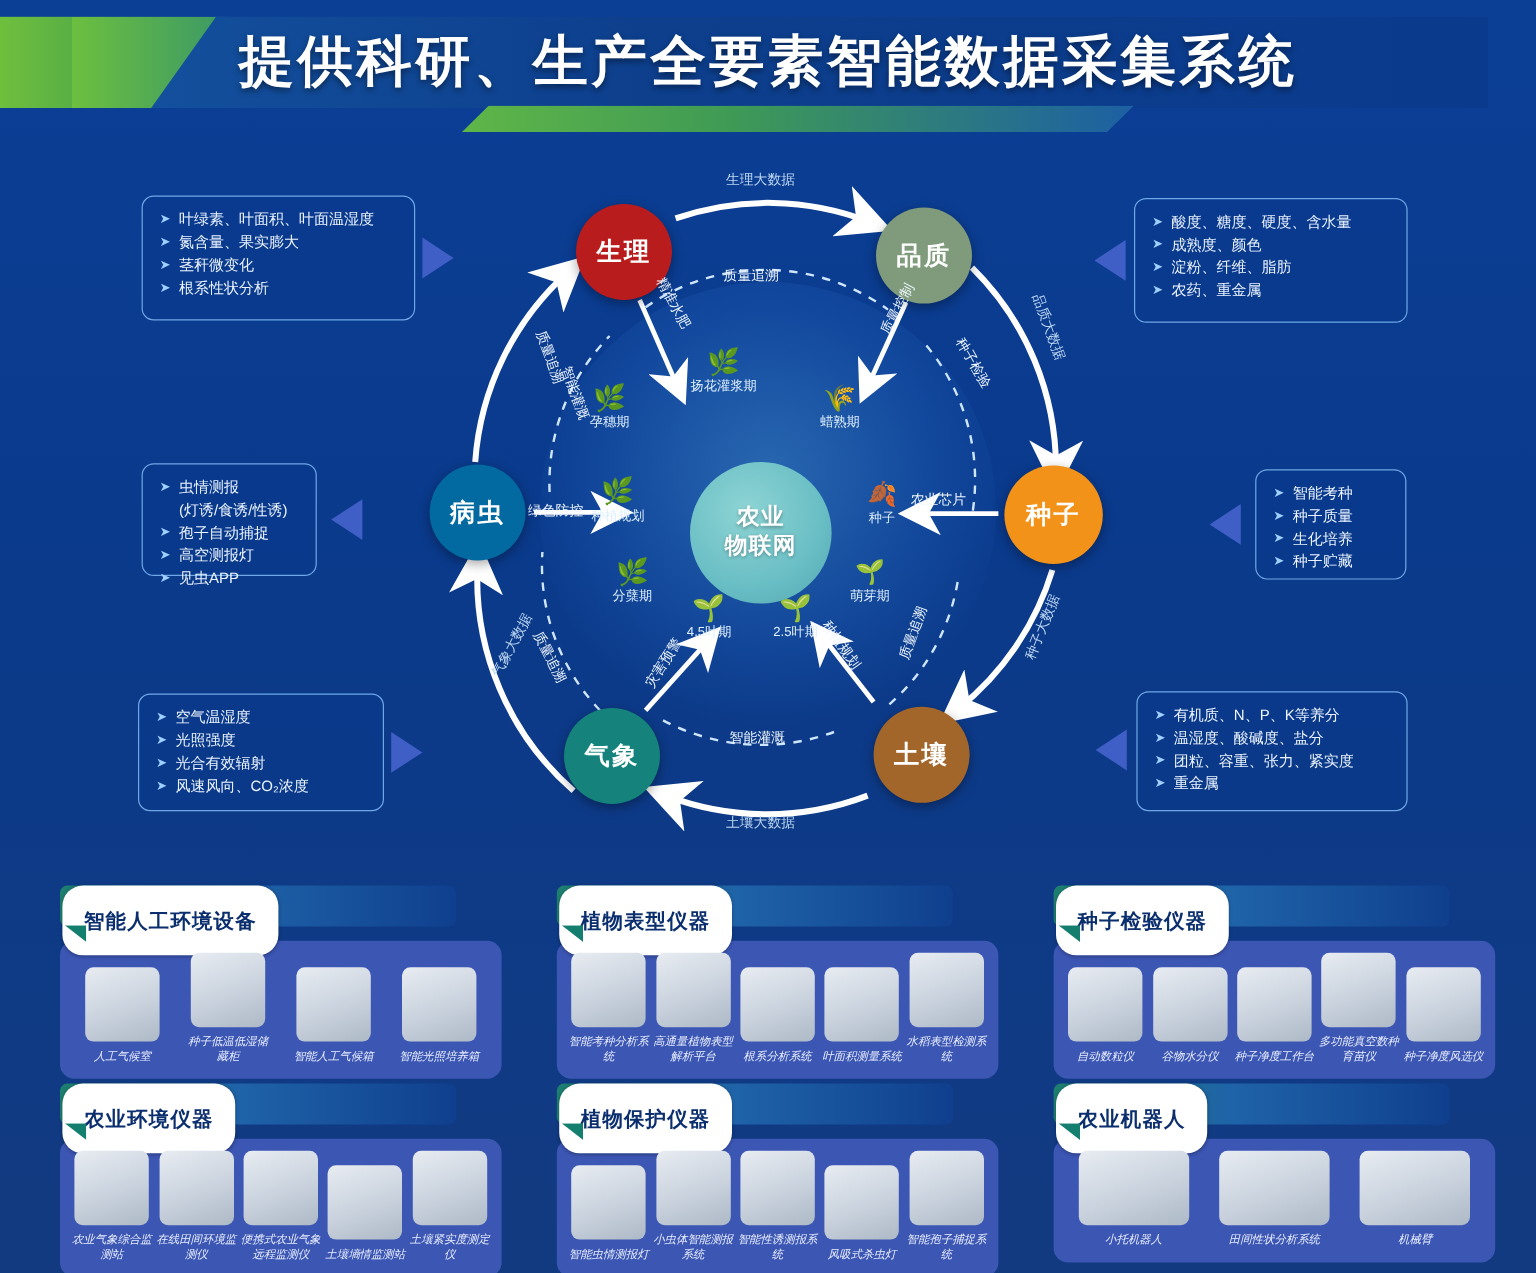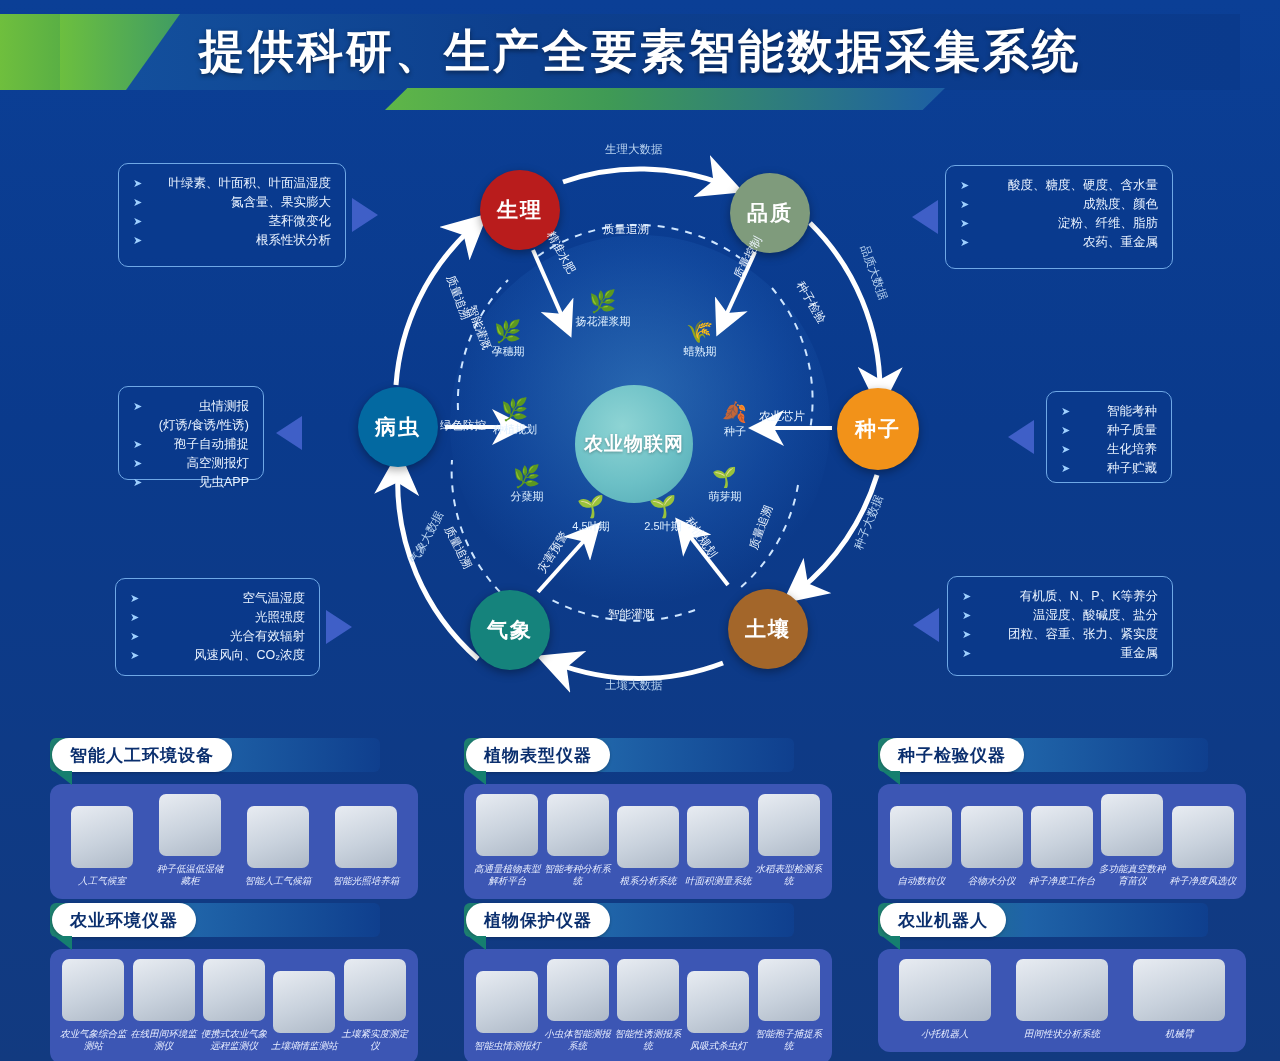--- a/index.html
+++ b/index.html
@@ -24,21 +24,21 @@
       color:#ffffff;font-size:46px;font-weight:bold;letter-spacing:3px;
       text-shadow:0 2px 5px rgba(0,0,0,.45);}
 
   
   .infobox{position:absolute;border:1.5px solid #6fa8e6;border-radius:10px;
       background:rgba(10,57,140,.55);padding:10px 14px;box-sizing:border-box;}
   .infobox ul{list-style:none;margin:0;padding:0;}
   .infobox li{color:#eaf3ff;font-size:12.5px;line-height:19px;white-space:nowrap;
       display:flex;align-items:flex-start;}
   .infobox li .ar{color:#9fd0ff;margin-right:7px;font-size:11px;line-height:19px;}
-  .infobox li .tx{flex:1;text-align:right;}
+  .infobox li .tx{flex:1;}
   .sub{display:block;}
 
   #box-physiology{left:118px;top:163px;width:228px;height:104px;}
   #box-quality   {left:945px;top:165px;width:228px;height:104px;}
   #box-pest      {left:118px;top:386px;width:146px;height:94px;}
   #box-seed      {left:1046px;top:391px;width:126px;height:92px;}
   #box-weather   {left:115px;top:578px;width:205px;height:98px;}
   #box-soil      {left:947px;top:576px;width:226px;height:100px;}
 
   
@@ -56,38 +56,38 @@
       color:#fff;font-size:21px;font-weight:bold;letter-spacing:2px;
       box-shadow:0 3px 10px rgba(0,0,0,.35);}
   #n-physiology{left:140px;top:40px;width:80px;height:80px;background:#b91c1c;}
   #n-quality   {left:390px;top:43px;width:80px;height:80px;background:#7f9b7c;}
   #n-seed      {left:497px;top:258px;width:82px;height:82px;background:#f29219;}
   #n-soil      {left:388px;top:459px;width:80px;height:80px;background:#a3662a;}
   #n-weather   {left:130px;top:460px;width:80px;height:80px;background:#15837c;}
   #n-pest      {left:18px;top:257px;width:80px;height:80px;background:#0369a1;}
   .center-circle{position:absolute;left:235px;top:255px;width:118px;height:118px;border-radius:50%;
       background:radial-gradient(circle at 40% 35%,#8ed4d4 0%,#6cc0c6 55%,#52a8b4 100%);
-      display:flex;flex-direction:row;align-items:center;justify-content:center;
+      display:flex;flex-direction:column;align-items:center;justify-content:center;
       color:#ffffff;font-size:19px;font-weight:bold;line-height:24px;letter-spacing:1px;
       text-shadow:0 1px 3px rgba(0,0,0,.3);}
 
   .stage{position:absolute;text-align:center;color:#dff0ff;font-size:11px;width:70px;}
   .stage .glyph{display:block;font-size:22px;line-height:24px;color:#8fd14f;}
   .stage .seedglyph{display:block;font-size:20px;line-height:24px;color:#f0c04a;}
 
   .flowlbl{position:absolute;color:#eef6ff;font-size:11.5px;white-space:nowrap;}
   .bigdata{position:absolute;color:#bcd6f2;font-size:11.5px;white-space:nowrap;}
 
   
   .card{position:absolute;width:368px;}
   .card-tab{position:relative;height:34px;}
   .tab-bg{position:absolute;left:0;top:0;height:34px;width:330px;border-radius:6px;
       background:linear-gradient(90deg,#1d7f6e 0%,#1f63a8 45%,#0f3f8e 100%);}
   .tab-pill{position:absolute;left:2px;top:0;height:34px;border-radius:17px;background:#ffffff;
-      display:flex;align-items:center;padding:0 18px;color:#0b2f6e;font-size:17px;font-weight:bold;
+      display:flex;align-items:center;padding:12px 18px;color:#0b2f6e;font-size:17px;font-weight:bold;
       letter-spacing:1px;box-shadow:0 1px 3px rgba(0,0,0,.25);}
   .tab-notch{position:absolute;left:4px;top:33px;width:18px;height:14px;
       background:#157f6f;clip-path:polygon(0 0,100% 0,100% 100%);}
   .card-body{margin-top:12px;background:#3c56b4;border-radius:12px;padding:10px 8px 12px 8px;
       display:flex;justify-content:space-around;align-items:flex-end;box-sizing:border-box;}
   .item{width:68px;text-align:center;font-style:italic;}
   .thumb{width:62px;height:62px;border-radius:7px;margin:0 auto 7px auto;
       background:linear-gradient(160deg,#e8ecf2 0%,#c9d2dd 55%,#aeb9c7 100%);
       position:relative;overflow:hidden;}
   .item .cap{color:#e8eeff;font-size:9.5px;line-height:12px;display:block;}
@@ -349,28 +349,28 @@
 
 <div class="card" style="left:464px;top:738px;">
   <div class="card-tab">
     <div class="tab-bg"></div>
     <div class="tab-pill">植物表型仪器</div>
     <div class="tab-notch"></div>
   </div>
   <div class="card-body">
     <div class="item">
         <div class="thumb"></div>
+        <span class="cap">智能考种分析系统</span>
+      </div>
+    <div class="item">
+        <div class="thumb"></div>
         <span class="cap">高通量植物表型解析平台</span>
       </div>
     <div class="item">
         <div class="thumb"></div>
-        <span class="cap">智能考种分析系统</span>
-      </div>
-    <div class="item">
-        <div class="thumb"></div>
         <span class="cap">根系分析系统</span>
       </div>
     <div class="item">
         <div class="thumb"></div>
         <span class="cap">叶面积测量系统</span>
       </div>
     <div class="item">
         <div class="thumb"></div>
         <span class="cap">水稻表型检测系统</span>
       </div>

